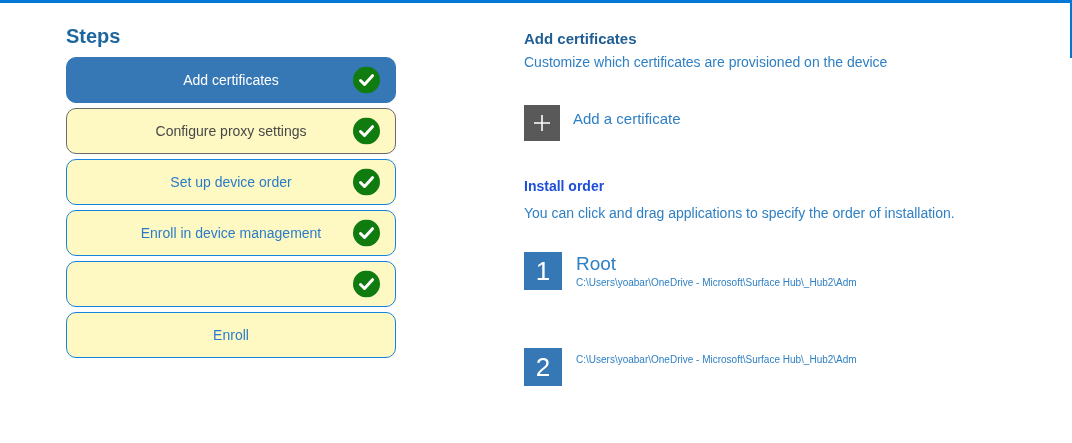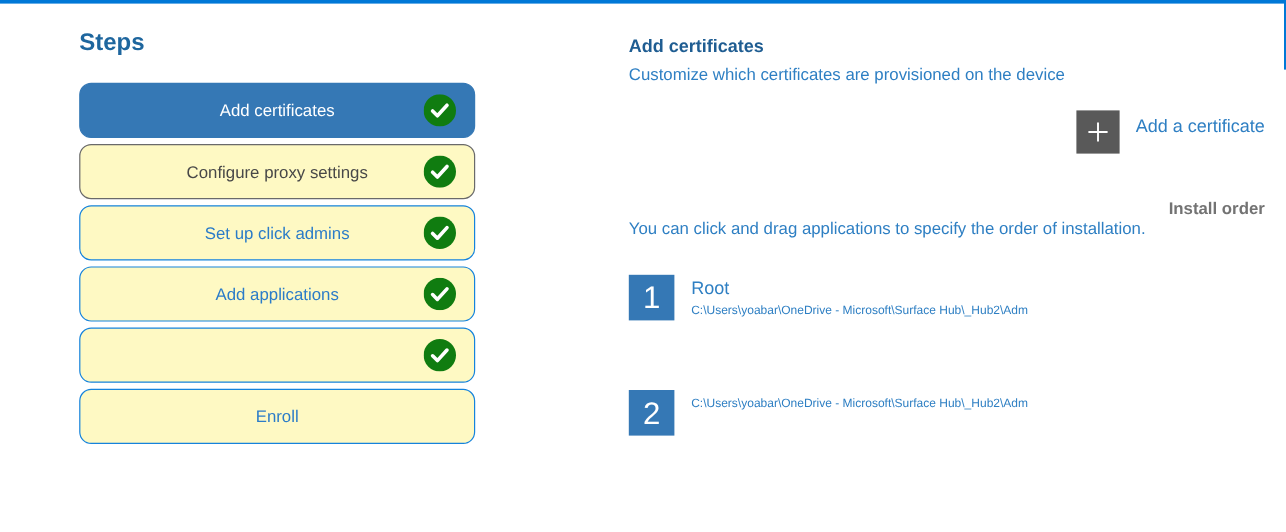--- a/index.html
+++ b/index.html
@@ -5,55 +5,55 @@
   * { margin:0; padding:0; box-sizing:border-box; }
   html,body { width:1072px; height:443px; background:#ffffff; overflow:hidden;
               font-family:"Liberation Sans", sans-serif; }
 
   
   .topbar { position:absolute; left:0; top:0; width:1072px; height:3px; background:#0078D7; }
   .right-edge { position:absolute; right:0; top:0; width:2px; height:58px; background:#0078D7; }
 
   
   .steps-panel { position:absolute; left:66px; top:25px; width:330px; }
-  .steps-title { font-size:20px; font-weight:bold; color:#1E669E; margin-bottom:21px; }
+  .steps-title { font-size:20px; font-weight:bold; color:#1E669E; margin-bottom:9px; }
 
   .step { position:relative; display:flex; align-items:center; justify-content:center;
           width:330px; height:46px; margin-bottom:5px; border-radius:10px;
           background:#fef9c3; border:1.5px solid #1583DC; cursor:pointer;
           font-family:"Liberation Sans", sans-serif; }
   .step__label { font-size:14px; color:#2B7CC8; }
   .step--selected { background:#3578B5; border:1.5px solid #3578B5; }
   .step--selected .step__label { color:#ffffff; }
   .step--visited { border-color:#6A6A6A; }
   .step--visited .step__label { color:#484848; }
   .step__check { position:absolute; right:15px; top:50%; transform:translateY(-50%);
                  width:27px; height:27px; display:flex; }
   .step__check svg { width:27px; height:27px; }
 
   
   .content { position:absolute; left:524px; top:30px; width:530px; }
   .section-title { font-size:15px; font-weight:bold; color:#1F5D92; margin-bottom:7px; }
-  .section-subtitle { font-size:14px; color:#2E7FC3; margin-bottom:22px; }
+  .section-subtitle { font-size:14px; color:#2E7FC3; margin-bottom:35px; }
 
-  .add-cert-row { display:flex; align-items:flex-start; margin-bottom:37px; cursor:pointer;justify-content:flex-end; }
+  .add-cert-row { display:flex; align-items:flex-start; margin-bottom:37px; cursor:pointer; }
   .plus-btn { width:36px; height:36px; background:#595959; display:flex;
               align-items:center; justify-content:center; flex:none; }
   .plus-btn svg { width:18px; height:18px; }
   .add-cert-label { font-size:15px; color:#2E7FC3; margin-left:13px; padding-top:5px; }
 
-  .install-title { font-size:14px; font-weight:bold; color:#737373; margin-bottom:1px;text-align:right; }
+  .install-title { font-size:14px; font-weight:bold; color:#1d4ed8; margin-bottom:11px; }
   .install-subtitle { font-size:14px; color:#2E7FC3; margin-bottom:31px; }
 
   .install-item { display:flex; align-items:flex-start; margin-bottom:56px; cursor:grab; }
   .order-num { width:38px; height:38px; background:#3578B5; color:#ffffff;
                display:flex; align-items:center; justify-content:center;
                font-size:26px; font-weight:400; flex:none; }
   .item-text { margin-left:14px; padding-top:2px; }
-  .item-name { font-size:15px; color:#2E7FC3; line-height:19px; }
+  .item-name { font-size:19px; color:#2E7FC3; line-height:19px; }
   .item-path { font-size:10px; color:#2E7FC3; line-height:19px; white-space:nowrap; }
 </style>
 </head>
 <body>
 
 <div class="topbar"></div>
 <div class="right-edge"></div>
 
 <div class="steps-panel">
   <div class="steps-title">Steps</div>
@@ -72,39 +72,39 @@
     <span class="step__label">Configure proxy settings</span>
     <span class="step__check">
       <svg viewBox="0 0 27 27">
           <circle cx="13.5" cy="13.5" r="13.5" fill="#107C10"></circle>
           <path d="M7.5 14l4 4 8-8.8" stroke="#fff" stroke-width="3" fill="none" stroke-linecap="round" stroke-linejoin="round"></path>
         </svg>
     </span>
   </button>
 
   <button class="step">
-    <span class="step__label">Set up click admins</span>
+    <span class="step__label">Set up device order</span>
     <span class="step__check">
       <svg viewBox="0 0 27 27">
           <circle cx="13.5" cy="13.5" r="13.5" fill="#107C10"></circle>
           <path d="M7.5 14l4 4 8-8.8" stroke="#fff" stroke-width="3" fill="none" stroke-linecap="round" stroke-linejoin="round"></path>
         </svg>
     </span>
   </button>
 
-
   <button class="step">
-    <span class="step__label">Add applications</span>
+    <span class="step__label">Enroll in device management</span>
     <span class="step__check">
       <svg viewBox="0 0 27 27">
           <circle cx="13.5" cy="13.5" r="13.5" fill="#107C10"></circle>
           <path d="M7.5 14l4 4 8-8.8" stroke="#fff" stroke-width="3" fill="none" stroke-linecap="round" stroke-linejoin="round"></path>
         </svg>
     </span>
   </button>
+
 
   <button class="step">
     <span class="step__check">
       <svg viewBox="0 0 27 27">
           <circle cx="13.5" cy="13.5" r="13.5" fill="#107C10"></circle>
           <path d="M7.5 14l4 4 8-8.8" stroke="#fff" stroke-width="3" fill="none" stroke-linecap="round" stroke-linejoin="round"></path>
         </svg>
     </span>
   </button>
 

